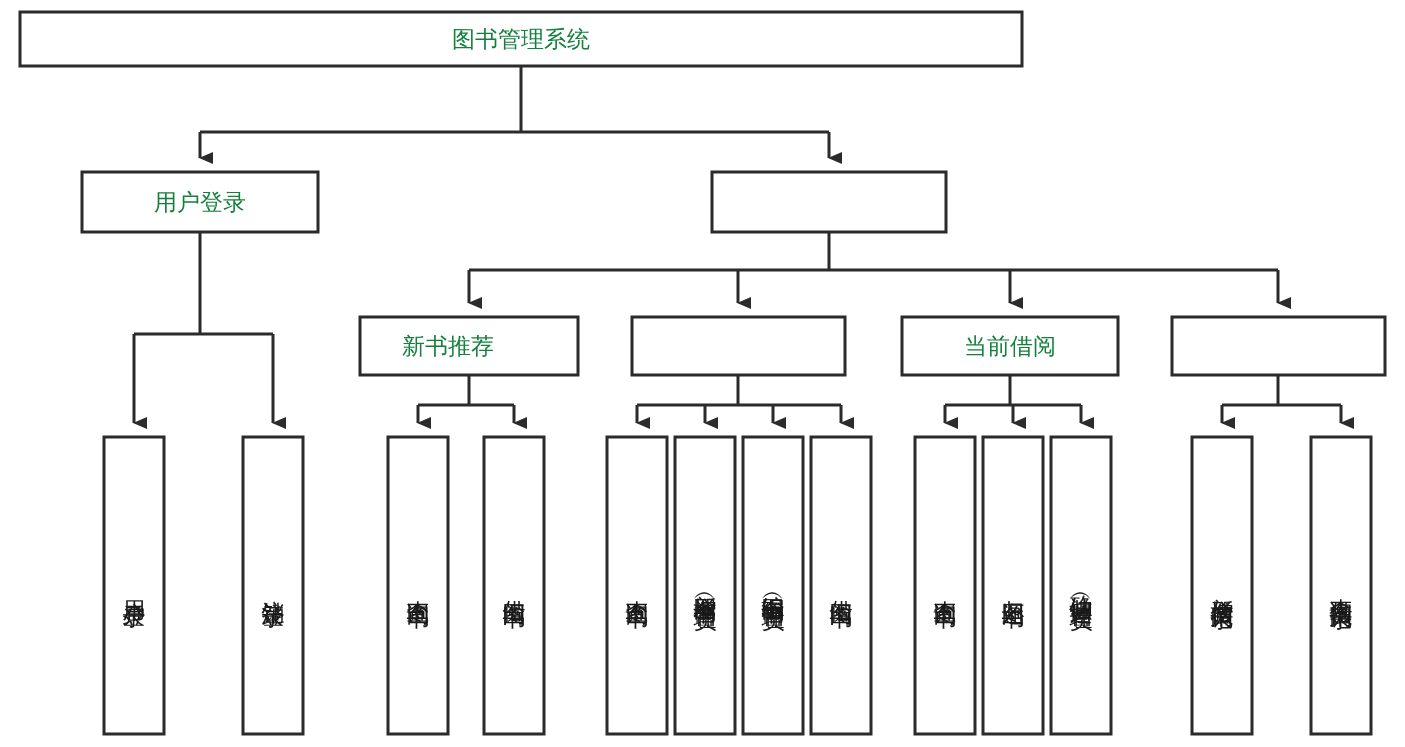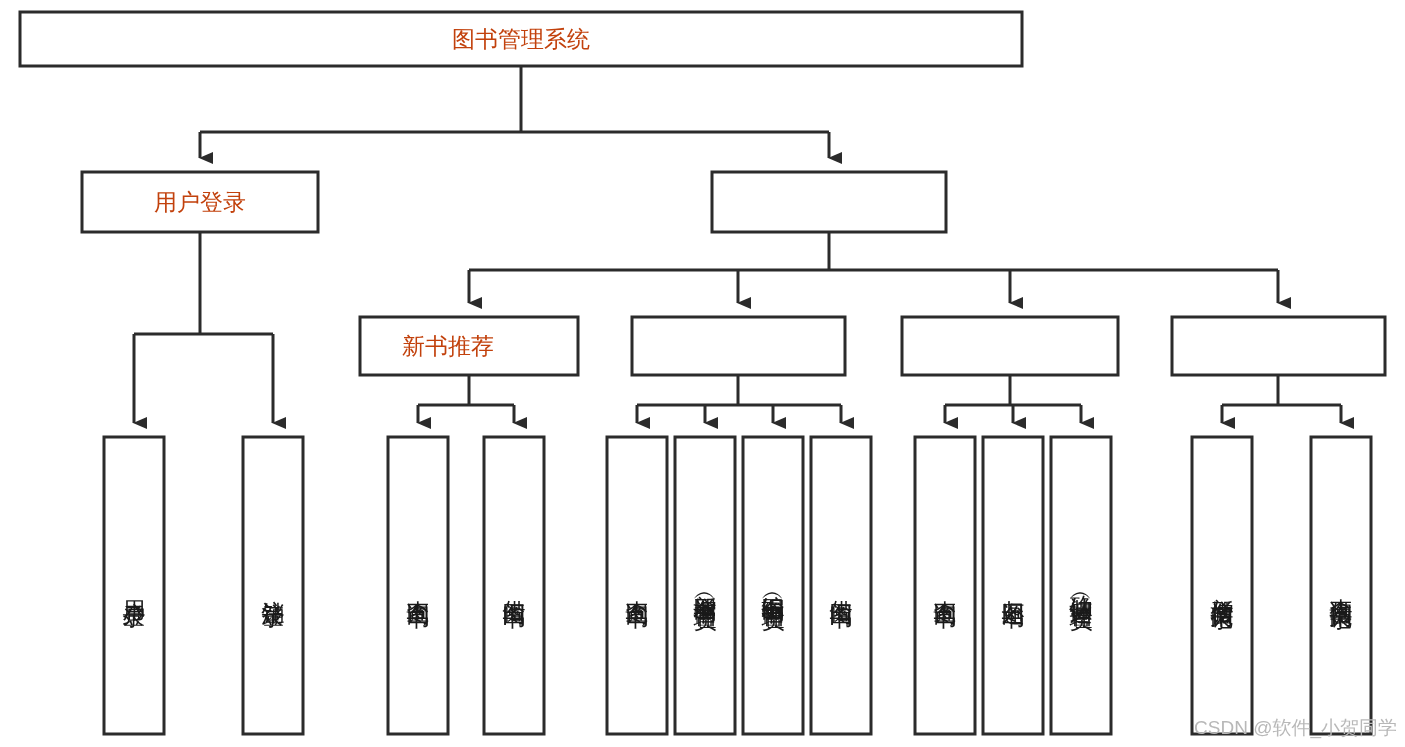--- a/index.html
+++ b/index.html
@@ -56,21 +56,21 @@
     white-space: nowrap;
     pointer-events: none;
   }
   .hlabel-wrap {
     position: absolute;
     display: flex;
     align-items: center;
     justify-content: center;
     font-family: "Liberation Sans", "DejaVu Sans", sans-serif;
     font-size: 23px;
-    color: #c2410c;
+    color: #15803d;
     white-space: nowrap;
     pointer-events: none;
   }
   #watermark {
     position: absolute;
     right: 8px;
     bottom: 6px;
     font-family: "Liberation Sans", "DejaVu Sans", sans-serif;
     font-size: 19px;
     color: #b8b8b8;
@@ -171,30 +171,30 @@
     <rect class="node-box" x="1051" y="437" width="60" height="297"></rect>
     <rect class="node-box" x="1192" y="437" width="60" height="297"></rect>
     <rect class="node-box" x="1311" y="437" width="60" height="297"></rect>
   </svg>
 
   <div class="hlabel-wrap" style="left:20px; top:12px; width:1002px; height:54px;">图书管理系统</div>
 
   <div class="hlabel-wrap" style="left:82px; top:172px; width:236px; height:60px;">用户登录</div>
 
   <div class="hlabel-wrap" style="left:360px; top:317px; width:176px; height:58px;">新书推荐</div>
+  <div class="hlabel-wrap" style="left:902px; top:317px; width:216px; height:58px;">当前借阅</div>
 
   <div class="vlabel-wrap" style="left:104px;  top:437px; width:60px; height:297px;">用户登录</div>
   <div class="vlabel-wrap" style="left:243px;  top:437px; width:60px; height:297px;">注销登录</div>
   <div class="vlabel-wrap" style="left:388px;  top:437px; width:60px; height:297px;">查询图书</div>
   <div class="vlabel-wrap" style="left:484px;  top:437px; width:60px; height:297px;">借阅图书</div>
   <div class="vlabel-wrap" style="left:607px;  top:437px; width:60px; height:297px;">查询图书</div>
   <div class="vlabel-wrap" style="left:675px;  top:437px; width:60px; height:297px;">新增图书（管理员）</div>
   <div class="vlabel-wrap" style="left:743px;  top:437px; width:60px; height:297px;">编辑图书（管理员）</div>
   <div class="vlabel-wrap" style="left:811px;  top:437px; width:60px; height:297px;">借阅图书</div>
   <div class="vlabel-wrap" style="left:915px;  top:437px; width:60px; height:297px;">查询图书</div>
   <div class="vlabel-wrap" style="left:983px;  top:437px; width:60px; height:297px;">归还图书</div>
   <div class="vlabel-wrap" style="left:1051px; top:437px; width:60px; height:297px;">确认归还（管理员）</div>
   <div class="vlabel-wrap" style="left:1192px; top:437px; width:60px; height:297px;">新增借阅记录</div>
   <div class="vlabel-wrap" style="left:1311px; top:437px; width:60px; height:297px;">查询借阅记录</div>
 
-  <div id="watermark">CSDN @软件_小贺同学</div>
 
 </div>
 
 </body></html>

